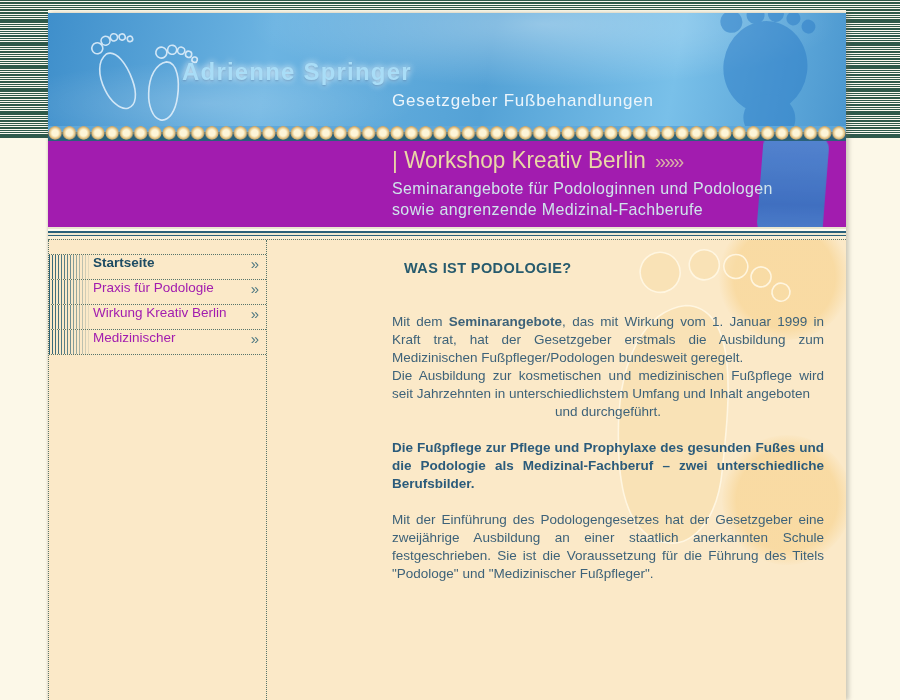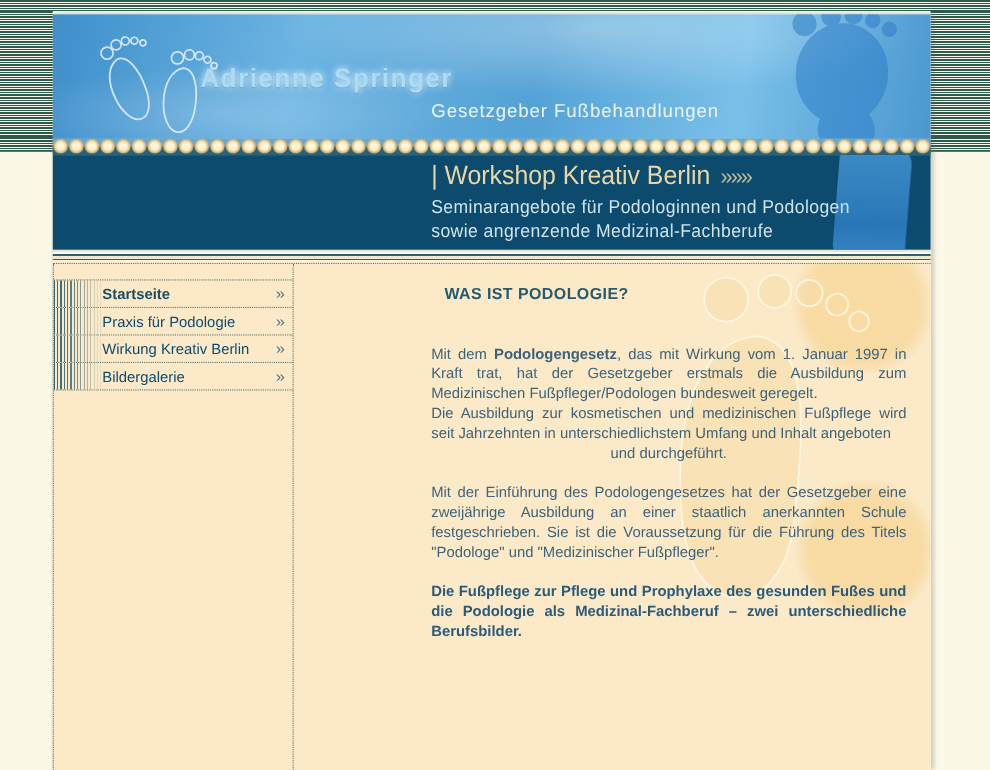--- a/index.html
+++ b/index.html
@@ -37,21 +37,21 @@
 
   
   .pearls{height:15px;
     background-color:#2a617a;
     background-image:
       radial-gradient(circle at 50% 46%,#fdf5d8 0 3.2px,#f0d9a4 4.6px,#cba76c 6.4px,rgba(0,0,0,0) 7px),
       linear-gradient(180deg,#5fa8da 0 42%,#2a617a 42% 100%);
     background-size:14.25px 15px,100% 100%;background-repeat:repeat-x,no-repeat;}
 
   
-  .banner-dark{position:relative;height:86px;background:#0c4a6e;overflow:hidden;}
+  .banner-dark{position:relative;height:86px;background:#a21caf;overflow:hidden;}
   .brush{position:absolute;left:712px;top:-6px;width:66px;height:100px;
     background:linear-gradient(180deg,#4796d6 0%,#3b8ccd 35%,#2f7ec4 70%,#3f90d0 100%);
     border-radius:10px 14px 8px 12px;transform:skewX(-3deg) rotate(1.5deg);
     opacity:.85;filter:blur(.6px);}
   .ws-title{position:absolute;left:344px;top:5px;font-size:24px;color:#e9d8a5;
     white-space:nowrap;transform:scaleX(.94);transform-origin:left;}
   .ws-title .arrows{color:rgba(233,216,165,.8);}
   .ws-line{position:absolute;left:344px;font-size:17px;color:#cfe4eb;letter-spacing:.4px;
     white-space:nowrap;transform:scaleX(.94);transform-origin:left;}
   .ws-line.l1{top:38px;}
@@ -63,26 +63,26 @@
       #e9e6cf 0 2px,#fdfcf2 2px 4px,#2a617a 4px 6px,#efe9d0 6px 8px,
       #2a617a 8px 9px,#fbf0d6 9px 12px);}
 
   
   .content-row{flex:1;display:flex;background:#fbe9c8;
     border-top:1px dotted #57756b;position:relative;}
   .sidebar{position:relative;width:219px;border-right:1px dotted #57756b;
     border-left:1px dotted #57756b;box-sizing:border-box;}
   .menu{margin-top:14px;border-top:1px dotted #57756b;}
   .menu-item{position:relative;height:24px;border-bottom:1px dotted #57756b;
-    display:flex;align-items:center;cursor:pointer;}
+    display:flex;align-items:flex-start;cursor:pointer;}
   .menu-deco{position:absolute;left:0;top:0;width:42px;height:100%;
     background:
       linear-gradient(90deg,rgba(251,233,200,0) 0%,rgba(251,233,200,.25) 45%,rgba(251,233,200,.95) 100%),
       repeating-linear-gradient(90deg,#2e6375 0 1px,rgba(0,0,0,0) 1px 3px);}
-  .menu-label{margin-left:44px;font-size:13.5px;color:#0c4a6e;}
+  .menu-label{margin-left:44px;font-size:13.5px;color:#a21caf;}
   .menu-item.active .menu-label{font-weight:bold;color:#1d4b63;}
   .menu-arrow{position:absolute;right:8px;font-size:15px;color:#2e6375;opacity:.85;letter-spacing:-1px;}
 
   .main{position:relative;flex:1;overflow:hidden;}
   .main-inner{position:relative;z-index:2;padding:20px 22px 0 125px;}
   .content-heading{font-size:14.5px;font-weight:bold;color:#265a6d;letter-spacing:.4px;
     margin:0 0 37px 12px;}
   .main p{margin:0;font-size:13.5px;line-height:18px;color:#3d6279;text-align:justify;}
   .main p.gap{margin-top:18px;}
   .main p.last-line{text-align:center;}
@@ -171,21 +171,21 @@
             <span class="menu-label">Praxis für Podologie</span>
             <span class="menu-arrow">»</span>
           </div>
           <div class="menu-item">
             <span class="menu-deco"></span>
             <span class="menu-label">Wirkung Kreativ Berlin</span>
             <span class="menu-arrow">»</span>
           </div>
           <div class="menu-item">
             <span class="menu-deco"></span>
-            <span class="menu-label">Bildergalerie</span>
+            <span class="menu-label">Medizinischer</span>
             <span class="menu-arrow">»</span>
           </div>
         </div>
       </div>
 
       <div class="main">
 
         <div class="wm-circle c1"></div>
         <div class="wm-circle c2"></div>
 
@@ -202,23 +202,23 @@
 
         <svg class="wm-ellipses" width="170" height="100" viewBox="0 0 170 100">
           <ellipse cx="85" cy="60" rx="82" ry="48" fill="none" stroke="#2e7f8c" stroke-width="1.6"></ellipse>
           <ellipse cx="85" cy="62" rx="72" ry="41" fill="none" stroke="#2e7f8c" stroke-width="1.3"></ellipse>
           <ellipse cx="85" cy="64" rx="61" ry="34" fill="#d8ecef" stroke="#2e7f8c" stroke-width="1.3"></ellipse>
         </svg>
 
         <div class="main-inner">
           <h1 class="content-heading">WAS IST PODOLOGIE?</h1>
 
-          <p><span>Mit dem </span><span class="b">Podologengesetz</span><span>, das mit Wirkung vom 1. Januar 1997 in Kraft trat, hat der Gesetzgeber erstmals die Ausbildung zum Medizinischen Fußpfleger/Podologen bundesweit geregelt.</span></p>
+          <p><span>Mit dem </span><span class="b">Seminarangebote</span><span>, das mit Wirkung vom 1. Januar 1999 in Kraft trat, hat der Gesetzgeber erstmals die Ausbildung zum Medizinischen Fußpfleger/Podologen bundesweit geregelt.</span></p>
           <p>Die Ausbildung zur kosmetischen und medizinischen Fußpflege wird seit Jahrzehnten in unterschiedlichstem Umfang und Inhalt angeboten</p>
           <p class="last-line">und durchgeführt.</p>
+          <p class="gap bold-para">Die Fußpflege zur Pflege und Prophylaxe des gesunden Fußes und die Podologie als Medizinal-Fachberuf – zwei unterschiedliche Berufsbilder.</p>
           <p class="gap">Mit der Einführung des Podologengesetzes hat der Gesetzgeber eine zweijährige Ausbildung an einer staatlich anerkannten Schule festgeschrieben. Sie ist die Voraussetzung für die Führung des Titels "Podologe" und "Medizinischer Fußpfleger".</p>
-          <p class="gap bold-para">Die Fußpflege zur Pflege und Prophylaxe des gesunden Fußes und die Podologie als Medizinal-Fachberuf – zwei unterschiedliche Berufsbilder.</p>
         </div>
       </div>
 
     </div>
   </div>
 </div>
 
 </body></html>

